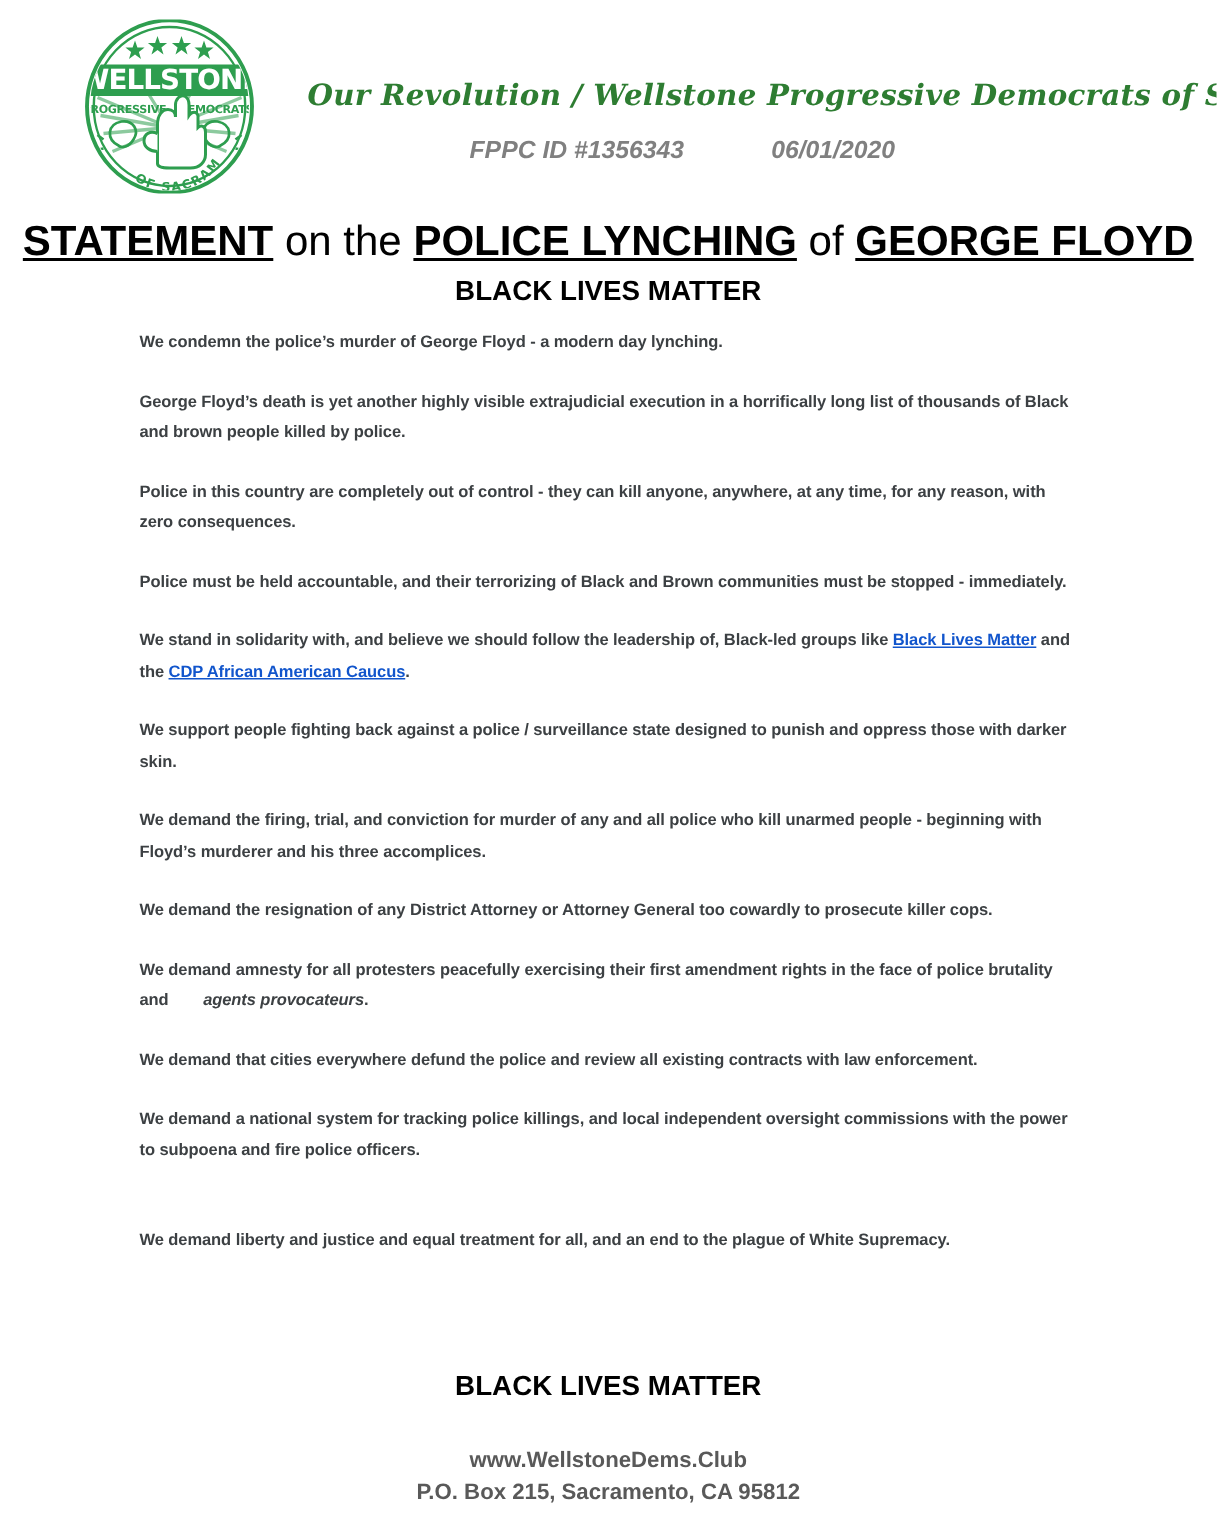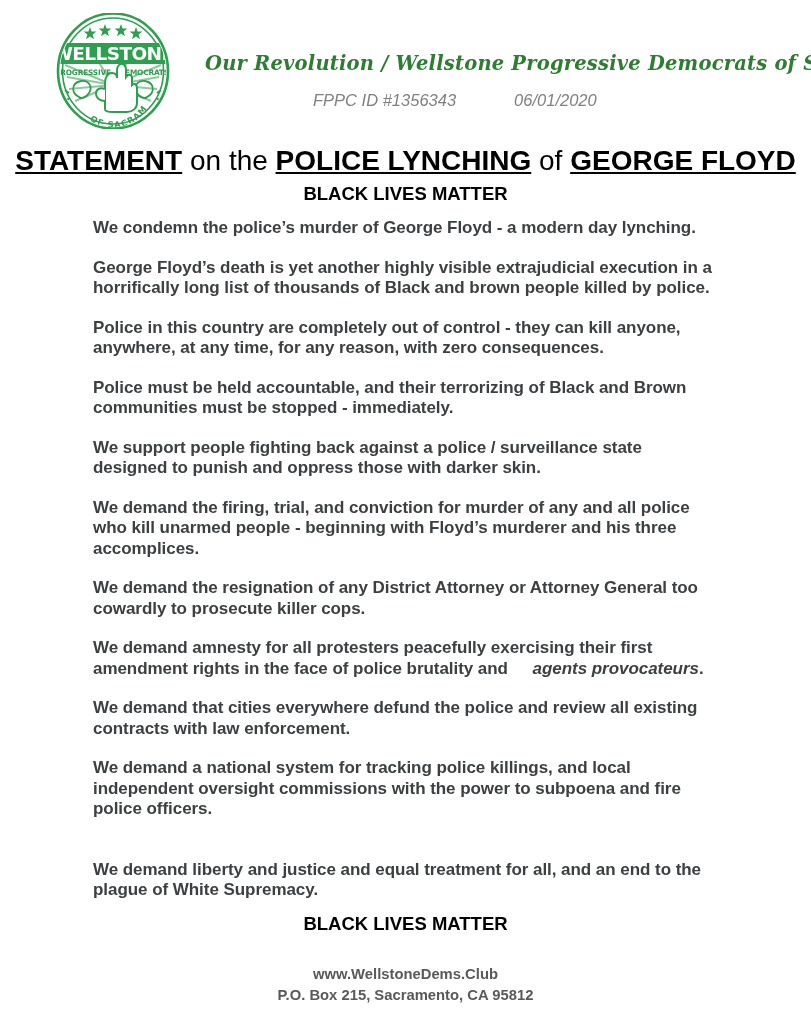--- a/index.html
+++ b/index.html
@@ -41,21 +41,21 @@
     letter-spacing: 0.2px;
     color: #2e7d32;
     white-space: nowrap;
   }
   .fppc-row {
     position: absolute;
     left: 313px;
     top: 91px;
     font-family: "Liberation Sans", sans-serif;
     font-style: italic;
-    font-weight: 400;
+    font-weight: 700;
     font-size: 16.5px;
     color: #808080;
     white-space: nowrap;
   }
   .fppc-row .gap { display: inline-block; width: 58px; }
 
   
   .title-line {
     text-align: center;
     font-size: 28px;
@@ -83,21 +83,21 @@
 
   
   .body-wrap {
     position: absolute;
     left: 93px;
     top: 218px;
     width: 623px;
   }
   p.para {
     margin: 0 0 19px 0;
-    font-size: 17px;
+    font-size: 11px;
     line-height: 20.5px;
     font-weight: 700;
     color: #3c4043;
     letter-spacing: -0.05px;
   }
   p.para:last-child { margin-bottom: 0; margin-top: 40px; }
   a.doclink {
     color: #1155cc;
     text-decoration: underline;
     font-weight: 700;
@@ -204,20 +204,21 @@
 
 <div class="blm-top">BLACK LIVES MATTER</div>
 
 <div class="body-wrap">
 
   <p class="para">We condemn the police’s murder of George Floyd - a modern day lynching.</p>
   <p class="para">George Floyd’s death is yet another highly visible extrajudicial execution in a horrifically long list of thousands of Black and brown people killed by police.</p>
   <p class="para">Police in this country are completely out of control - they can kill anyone, anywhere, at any time, for any reason, with zero consequences.</p>
   <p class="para">Police must be held accountable, and their terrorizing of Black and Brown communities must be stopped - immediately.</p>
 
+  <p class="para"><span>We stand in solidarity with, and believe we should follow the leadership of, Black-led groups like </span><a class="doclink">Black Lives Matter</a><span> and the </span><a class="doclink">CDP African American Caucus</a><span>.</span></p>
 
   <p class="para">We support people fighting back against a police / surveillance state designed to punish and oppress those with darker skin.</p>
   <p class="para">We demand the firing, trial, and conviction for murder of any and all police who kill unarmed people - beginning with Floyd’s murderer and his three accomplices.</p>
   <p class="para">We demand the resignation of any District Attorney or Attorney General too cowardly to prosecute killer cops.</p>
 
   <p class="para"><span>We demand amnesty for all protesters peacefully exercising their first amendment rights in the face of police brutality and </span><em class="ital">agents provocateurs</em><span>.</span></p>
 
   <p class="para">We demand that cities everywhere defund the police and review all existing contracts with law enforcement.</p>
   <p class="para">We demand a national system for tracking police killings, and local independent oversight commissions with the power to subpoena and fire police officers.</p>
   <p class="para">We demand liberty and justice and equal treatment for all, and an end to the plague of White Supremacy.</p>

